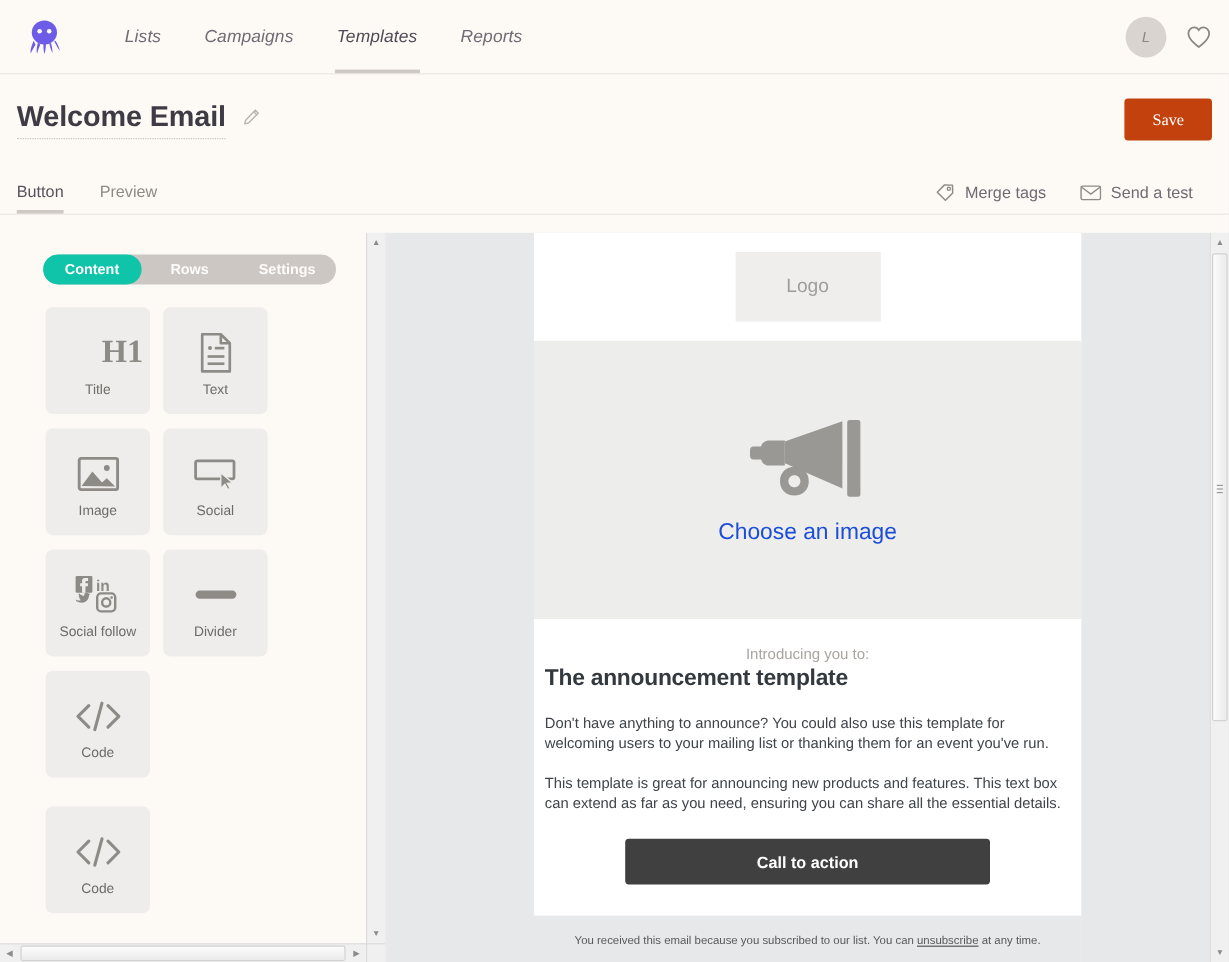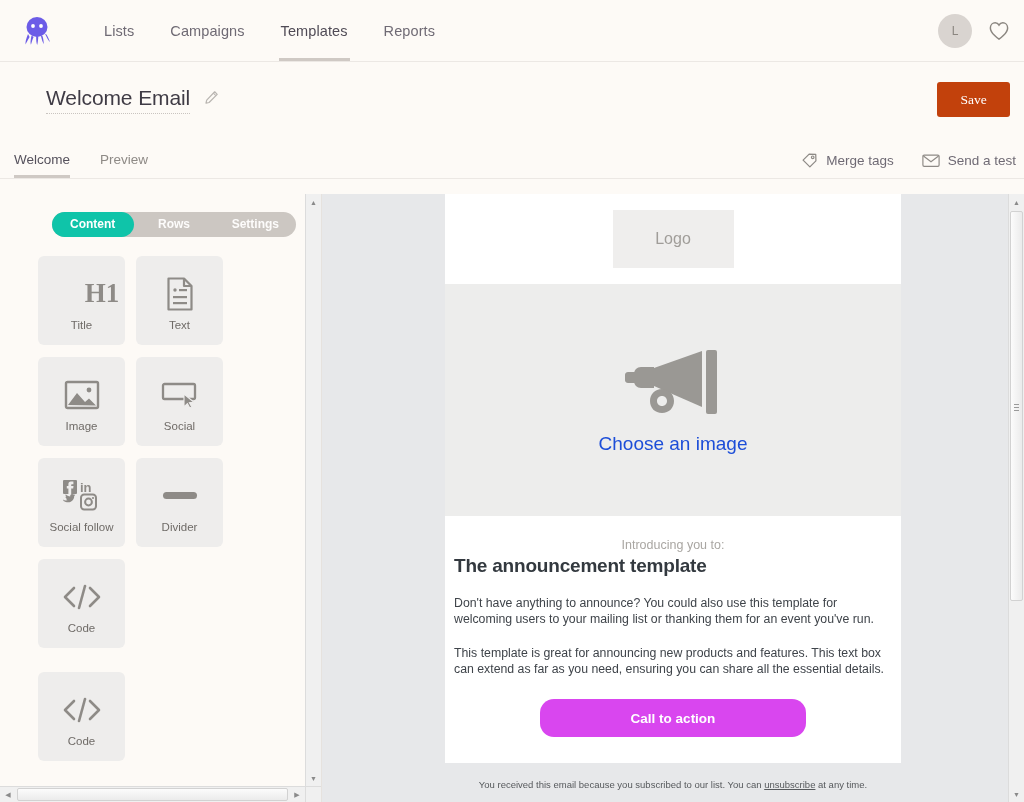--- a/index.html
+++ b/index.html
@@ -12,20 +12,21 @@
     position: relative;
   }
 
   
   .topnav {
     height: 62px; width: 100%;
     background: #fdfaf6;
     border-bottom: 1px solid #ece8e4;
     display: flex; align-items: center;
     position: relative;
+    font-style: italic;
   }
   .logo-wrap { width: 62px; display: flex; justify-content: center; align-items: center; margin-left: 6px;}
   .nav-items { display: flex; align-items: center; height: 100%; margin-left: 18px; }
   .nav-item {
     font-size: 14.5px; color: #6f6a74; padding: 0 18px;
     height: 100%; display: flex; align-items: center;
     position: relative; cursor: pointer; letter-spacing: .1px;
   }
   .nav-item.active { color: #4f4a55; }
   .nav-item.active::after {
@@ -42,24 +43,23 @@
     align-items: center; justify-content: center; cursor: pointer;
   }
   .heart-btn { cursor: pointer; display: flex; }
 
   
   .titlebar {
     height: 75px; position: relative; padding: 0 0 0 14px;
     display: flex; align-items: center;
   }
   .doc-title {
-    font-size: 21px; color: #3f3b45; font-weight: 400;
+    font-size: 24px; color: #3f3b45; font-weight: 700;
     border-bottom: 1px dotted #c9c4c0; padding-bottom: 3px;
     letter-spacing: -.1px;
-    margin-left: 32px;
   }
   .pencil-btn { margin-left: 14px; cursor: pointer; display: flex; padding-bottom:4px;}
   .title-right {
     position: absolute; right: 14px; top: 0; height: 100%;
     display: flex; align-items: center; gap: 26px;
   }
   .stepper { display: flex; flex-direction: column; align-items: center; padding-top: 4px;}
   .stepper-dots { display: flex; align-items: center; }
   .dot-done {
     width: 15px; height: 15px; border-radius: 50%; background: #00c4a7;
@@ -88,40 +88,40 @@
   .subtab {
     font-size: 13.5px; color: #8e8a86; padding: 0 4px 11px 0;
     margin-right: 26px; cursor: pointer; position: relative;
   }
   .subtab.active { color: #55515c; }
   .subtab.active::after {
     content: ""; position: absolute; left: 0; right: 4px; bottom: 0;
     height: 3px; background: #cfc9c4;
   }
   .subtabs-right {
-    position: absolute; right: 8px; bottom: 9px;
+    position: absolute; right: 30px; bottom: 9px;
     display: flex; align-items: center; gap: 28px;
   }
   .icon-link {
     display: flex; align-items: center; gap: 8px;
     font-size: 13.5px; color: #6f6a74; cursor: pointer;
   }
 
   
   .main {
     position: absolute; top: 194px; left: 0; right: 0; bottom: 0;
     display: flex;
   }
 
   
   .leftpanel {
     width: 322px; background: #fdfaf6; position: relative;
     border-right: 1px solid #e6e2de;
   }
-  .seg-wrap { padding: 18px 0 0 52px; }
+  .seg-wrap { padding: 18px 0 0 36px; }
   .segmented {
     width: 244px; height: 25px; border-radius: 13px;
     background: #ccc7c2; display: flex; align-items: center;
     position: relative;
   }
   .seg {
     flex: 1; text-align: center; font-size: 12px; color: #fdfcfb;
     line-height: 25px; cursor: pointer; font-weight: bold; z-index: 2;
   }
   .seg.active { color: #fff; }
@@ -173,22 +173,22 @@
   .headline {
     font-size: 19px; font-weight: bold;
     color: #33393f; margin-top: 3px; letter-spacing: -.2px;
   }
   .para {
     font-size: 12.3px; color: #3f444a; line-height: 16px;
     margin-top: 18px;
   }
   .cta-wrap { padding: 22px 0 26px 0; display: flex; justify-content: center; }
   .cta {
-    width: 266px; height: 38px; background: #d946ef; color: #fff;
-    border: none; border-radius: 14px; font-size: 13.5px; font-weight: bold;
+    width: 304px; height: 38px; background: #404040; color: #fff;
+    border: none; border-radius: 3px; font-size: 13.5px; font-weight: bold;
     font-family: inherit; cursor: pointer;
   }
   .email-footer {
     background: #e7e8ea; padding: 16px 10px 14px 10px; text-align: center;
   }
   .foot-line { font-size: 9.5px; color: #56595c; }
   .foot-line a { color: #56595c; margin-top: 20px; }
 
   
   .vscroll {
@@ -280,21 +280,21 @@
       <path d="M10 3.3 L12.7 6" stroke="#b9b5b1" stroke-width="1.1"></path>
     </svg>
   </div>
   <div class="title-right">
     <button class="save-btn">Save</button>
   </div>
 </div>
 
 <div class="subtabs">
   <div class="subtab active">
-    <span>Welcome</span>
+    <span>Button</span>
   </div>
   <div class="subtab">
     <span>Preview</span>
   </div>
   <div class="subtabs-right">
     <div class="icon-link">
       <svg width="17" height="17" viewBox="0 0 18 18">
         <path d="M2.2 8.6 L8.6 2.2 L15.6 2.4 L15.8 9.4 L9.4 15.8 Z" fill="none" stroke="#8e8a86" stroke-width="1.3" stroke-linejoin="round"></path>
         <circle cx="12.4" cy="5.6" r="1.4" fill="none" stroke="#8e8a86" stroke-width="1.2"></circle>
       </svg>

